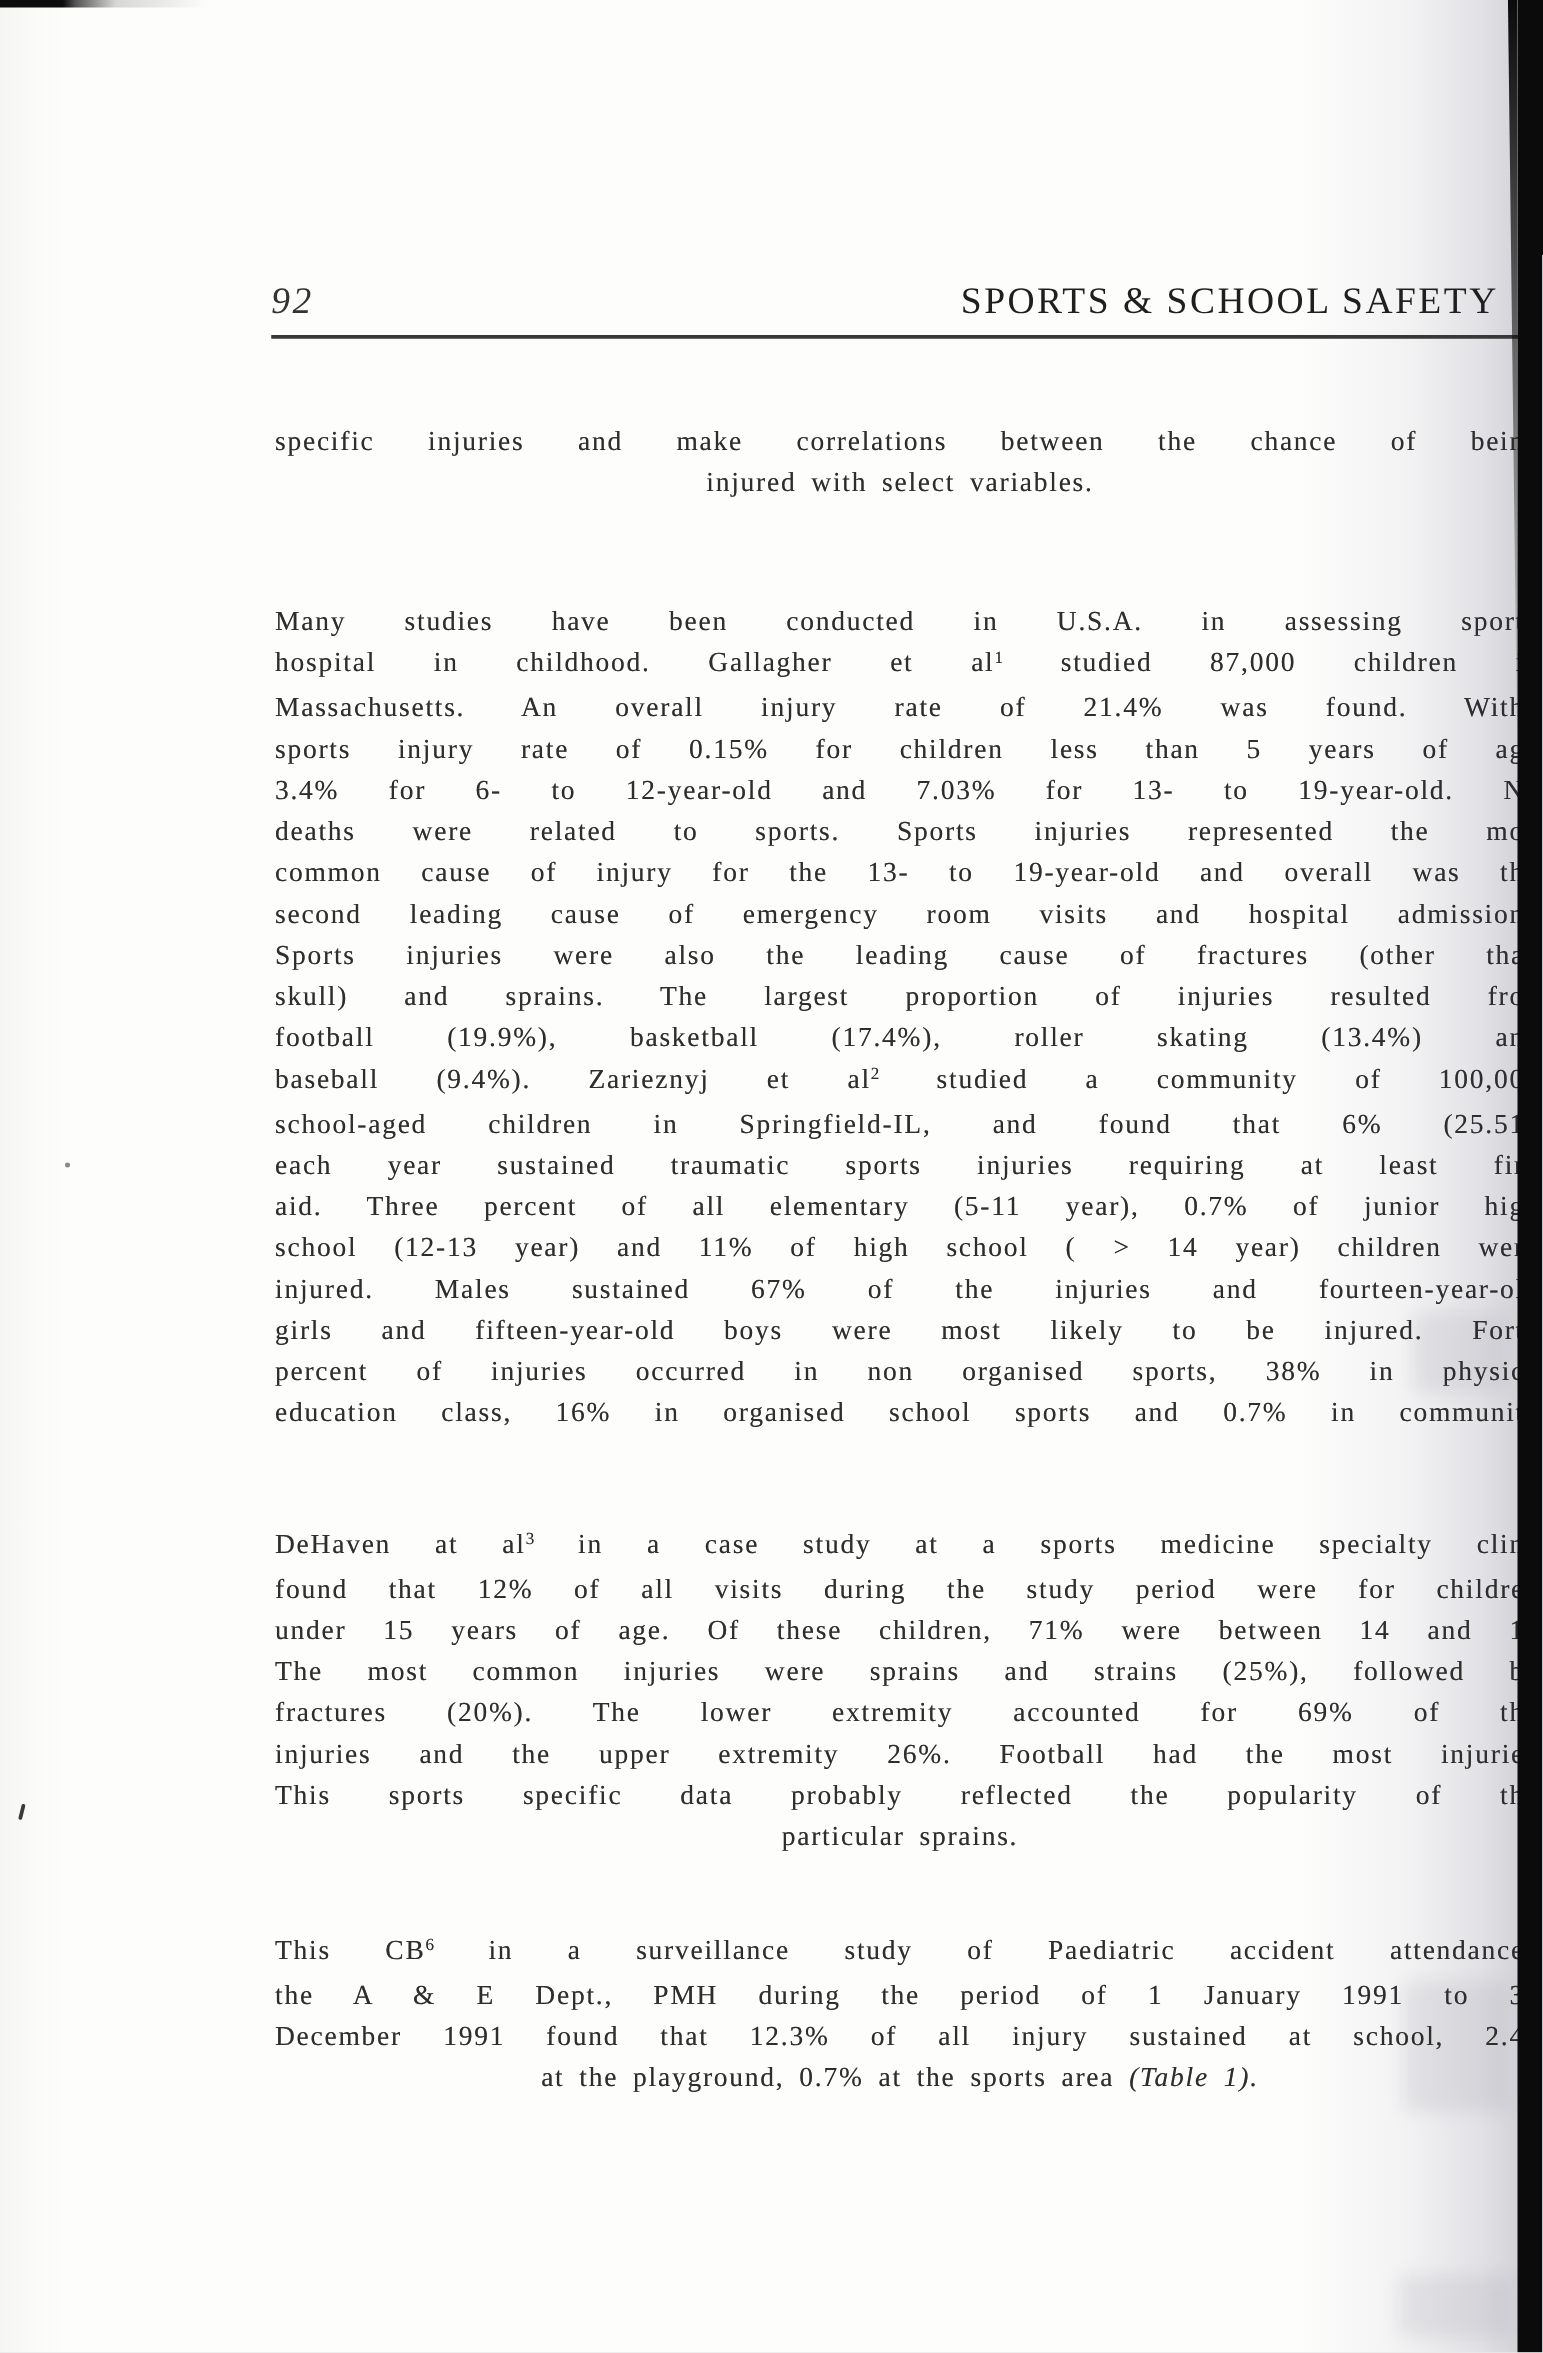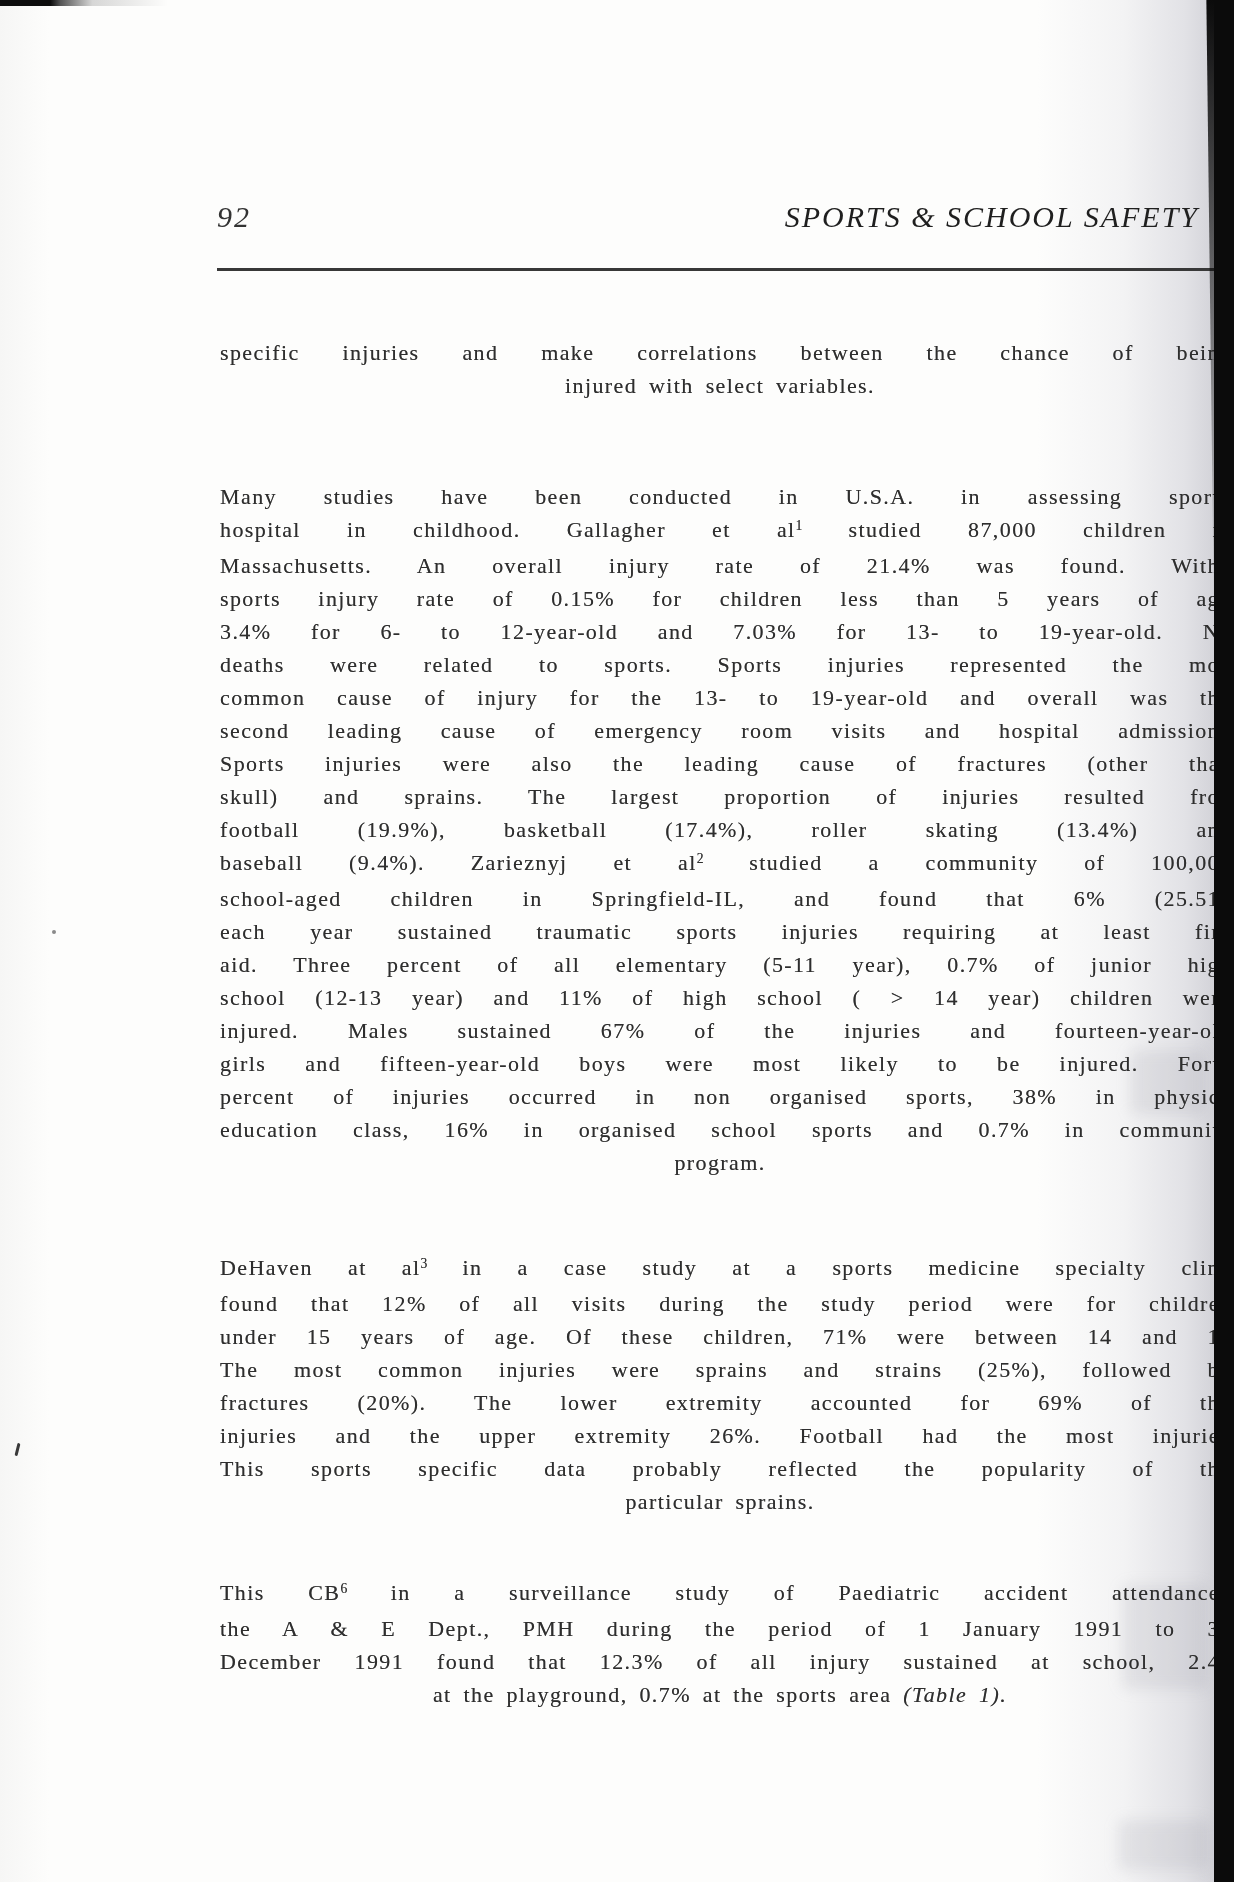--- a/index.html
+++ b/index.html
@@ -46,22 +46,23 @@
   
   .header {
     position:absolute; left:204px; top:200px; width:995px;
     display:flex; justify-content:space-between; align-items:baseline;
   }
   .pgnum {
     font-style:italic; font-size:30px; letter-spacing:2px;
     margin-left:13px; color:#333;
   }
   .title {
-    font-style:italic; font-size:30px; letter-spacing:2px; color:#1f1f1f;
+    font-size:30px; letter-spacing:2px; color:#1f1f1f;
     white-space:nowrap;
+    margin-top:24px;
   }
   .rule {
     position:absolute; left:217px; top:268px; width:1001px; height:3px;
     background:#383838;
   }
 
   
   .body {
     position:absolute; left:220px; top:336px; width:1000px;
     font-size:22px; line-height:33px;
@@ -127,21 +128,20 @@
         <div class="line"><span>football (19.9%), basketball (17.4%), roller skating (13.4%) an</span></div>
         <div class="line"><span>baseball (9.4%).  Zarieznyj et al</span><span class="sup">2</span><span>  studied a community of 100,00</span></div>
         <div class="line"><span>school-aged children in Springfield-IL, and found that 6% (25.51</span></div>
         <div class="line"><span>each year sustained traumatic sports injuries requiring at least fir</span></div>
         <div class="line"><span>aid.  Three percent of all elementary (5-11 year), 0.7% of junior hig</span></div>
         <div class="line"><span>school (12-13 year) and 11% of high school ( &gt; 14 year) children wer</span></div>
         <div class="line"><span>injured.  Males sustained 67% of the injuries and fourteen-year-ol</span></div>
         <div class="line"><span>girls and fifteen-year-old boys were most likely to be injured.  Fort</span></div>
         <div class="line"><span>percent of injuries occurred in non organised sports, 38% in physic</span></div>
         <div class="line"><span>education class, 16% in organised school sports and 0.7% in communit</span></div>
-        <div class="line no-just"><span>program.</span></div>
       </div>
       <div class="para">
         <div class="line"><span>DeHaven at al</span><span class="sup">3</span><span>  in a case study at a sports medicine specialty clin</span></div>
         <div class="line"><span>found that 12% of all visits during the study period were for childre</span></div>
         <div class="line"><span>under 15 years of age.  Of these children, 71% were between 14 and 1</span></div>
         <div class="line"><span>The most common injuries were sprains and strains (25%), followed b</span></div>
         <div class="line"><span>fractures (20%).  The lower extremity accounted for 69% of th</span></div>
         <div class="line"><span>injuries and the upper extremity 26%.  Football had the most injurie</span></div>
         <div class="line"><span>This sports specific data probably reflected the popularity of th</span></div>
         <div class="line no-just"><span>particular sprains.</span></div>

